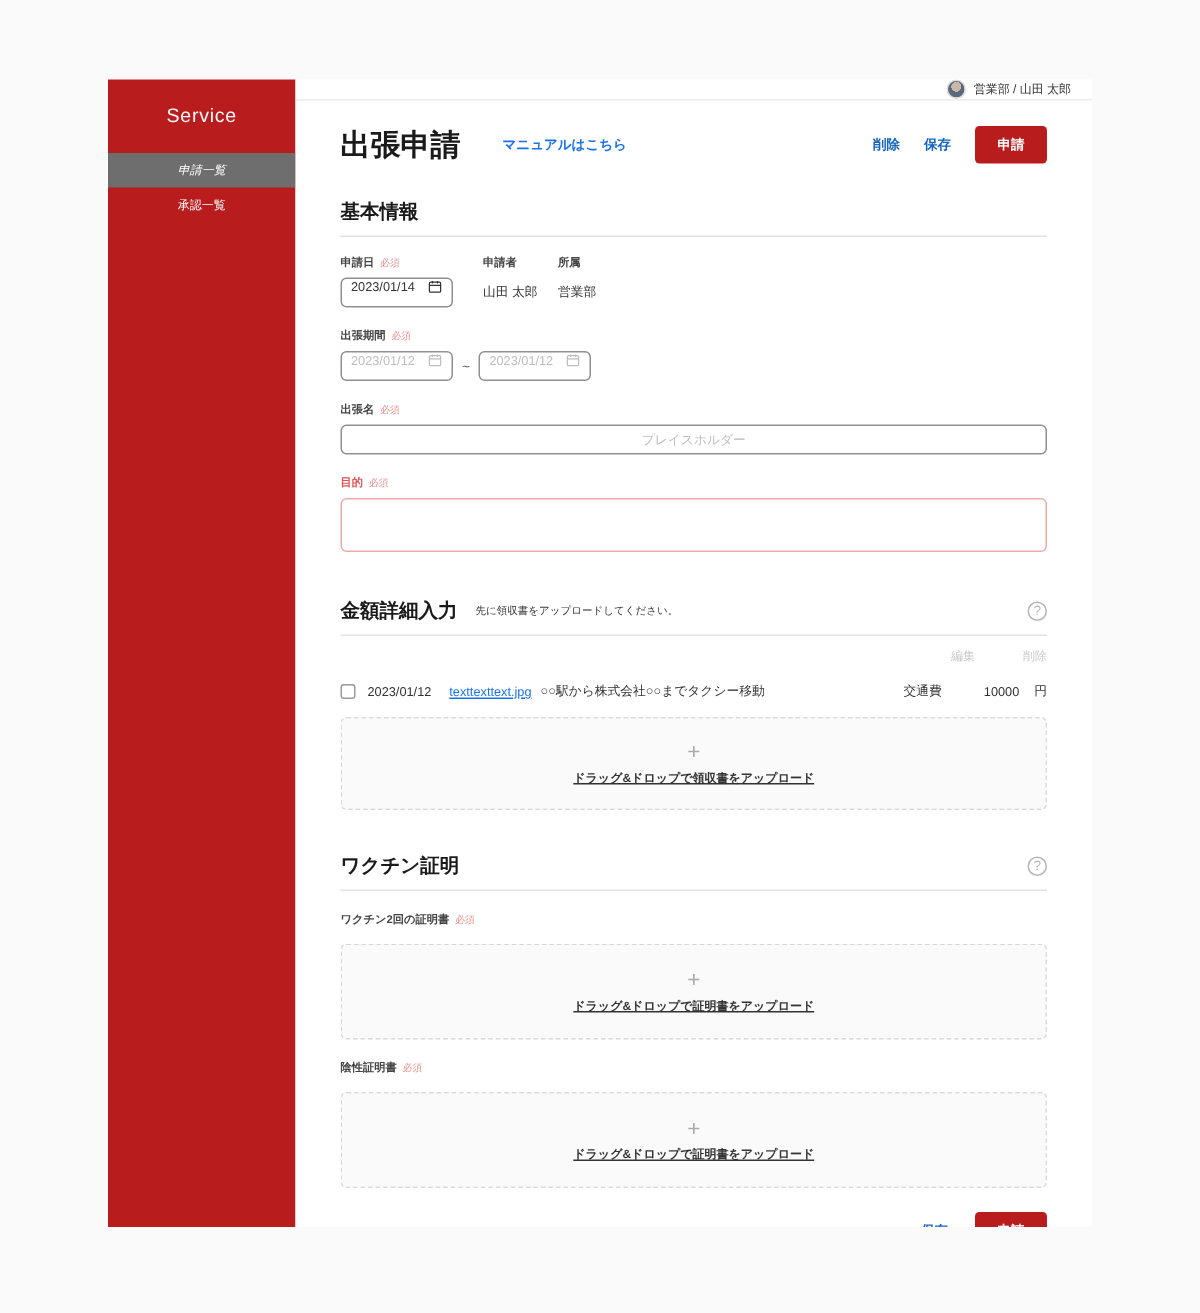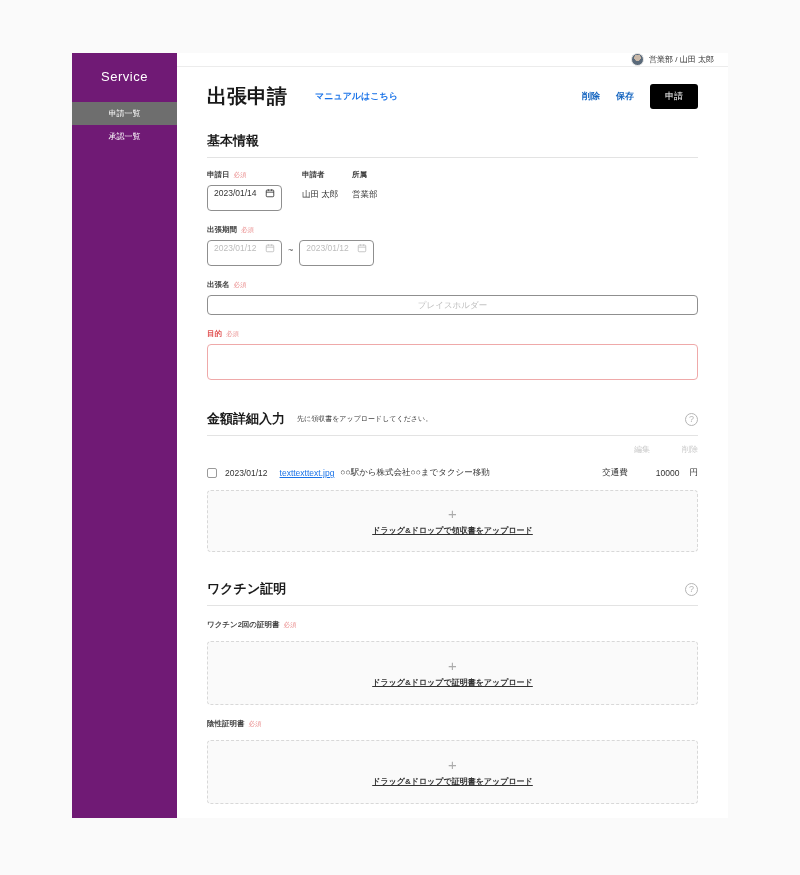--- a/index.html
+++ b/index.html
@@ -9,30 +9,30 @@
     font-family: "Liberation Sans", "DejaVu Sans", sans-serif;
     color: #333;
     position: relative;
   }
   .card {
     position: absolute; left: 72px; top: 53px;
     width: 656px; height: 765px;
     display: flex; background: #fff;
   }
   
-  .sidebar { width: 105px; background: #701a75; flex-shrink: 0; }
+  .sidebar { width: 125px; background: #b91c1c; flex-shrink: 0; }
   .logo {
     color: #fff; font-size: 13px; letter-spacing: .5px;
     text-align: center; padding: 16px 0 18px;
   }
   .nav-item {
     color: #fff; font-size: 8px; text-align: center;
     padding: 6px 0; cursor: pointer;
   }
-  .nav-item.active { background: #6e6e6e; }
+  .nav-item.active { background: #6e6e6e; font-style: italic; }
   
   .main { flex: 1; background: #fff; display: flex; flex-direction: column; overflow: hidden; }
   .topbar {
     height: 28px; border-bottom: 1px solid #ececec;
     display: flex; align-items: center; justify-content: flex-end;
     padding: 0 14px; gap: 5px;
   }
   .avatar {
     width: 13px; height: 13px; border-radius: 50%;
     background: radial-gradient(circle at 50% 35%, #c9b8a8 0 36%, #5a6a7a 37% 100%);
@@ -43,21 +43,21 @@
   
   .title-row { display: flex; align-items: center; }
   .page-title { font-size: 20px; font-weight: bold; color: #1a1a1a; }
   .manual-link {
     font-size: 9px; font-weight: bold; color: #1a73e8;
     margin-left: 28px; cursor: pointer;
   }
   .title-actions { margin-left: auto; display: flex; align-items: center; gap: 16px; }
   .text-btn { font-size: 9px; font-weight: bold; color: #1565c0; cursor: pointer; }
   .primary-btn {
-    background: #000000; color: #fff; font-size: 9px; font-weight: normal;
+    background: #b91c1c; color: #fff; font-size: 9px; font-weight: bold;
     border: none; border-radius: 3px; padding: 6px 15px; cursor: pointer;
   }
   
   .section-head {
     display: flex; align-items: center;
     border-bottom: 1px solid #e3e3e3;
     padding-bottom: 7px; margin-top: 22px;
   }
   .section-title { font-size: 13px; font-weight: bold; color: #1a1a1a; text-align: center; }
   .section-note { font-size: 7px; color: #333; margin-left: 12px; }
@@ -68,21 +68,21 @@
   }
   
   .field-label { font-size: 7.5px; color: #444; font-weight: bold; }
   .req { font-size: 6.5px; color: #e98b8b; margin-left: 4px; font-weight: normal; }
   .form-row { display: flex; margin-top: 12px; }
   .fcol1 { width: 95px; }
   .fcol2 { width: 50px; }
   .date-input {
     margin-top: 5px; width: 75px; height: 20px;
     border: 1px solid #8f8f8f; border-radius: 4px;
-    display: flex; align-items: flex-end; padding: 12px 6px;
+    display: flex; align-items: flex-start; padding: 0 6px;
     font-size: 8.5px; cursor: text; background: #fff;
   }
   .date-input .dval { flex: 1; color: #333; }
   .date-input.ph .dval, .date-input.ph .cal { color: #bdbdbd; }
   .cal { color: #333; display: flex; }
   .static-value { font-size: 8.5px; color: #333; margin-top: 9px; }
   .tilde { font-size: 9px; color: #555; margin: 10px 6px 0; }
   .text-input {
     margin-top: 5px; width: 100%; height: 20px;
     border: 1px solid #8f8f8f; border-radius: 4px;

